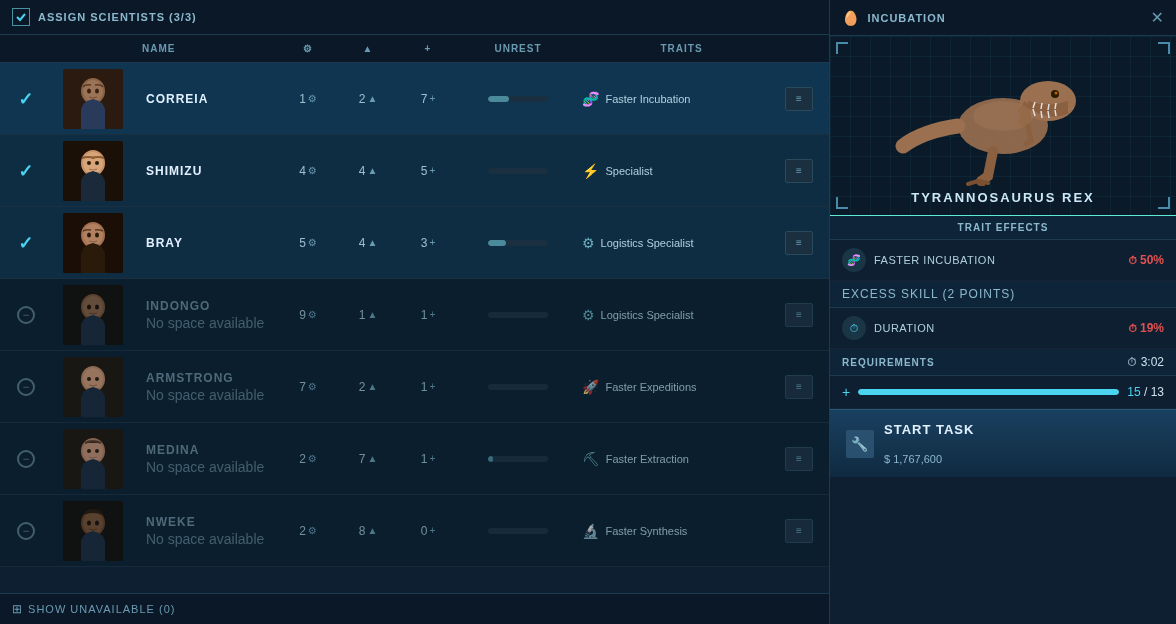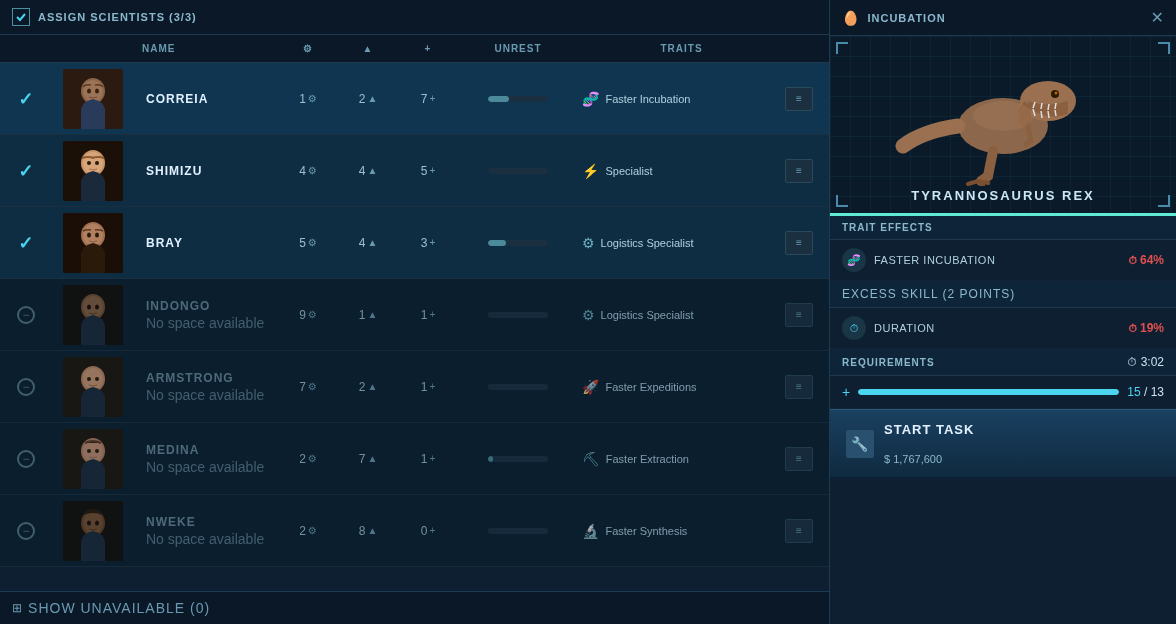--- a/index.html
+++ b/index.html
@@ -239,21 +239,21 @@
       gap: 6px;
       cursor: pointer;
     }
 
     .footer-icon {
       font-size: 12px;
       color: #6a9ab0;
     }
 
     .footer-text {
-      font-size: 14px;
+      font-size: 11px;
       color: #6a9ab0;
       letter-spacing: 1px;
       text-transform: uppercase;
     }
 
     
     .right-panel {
       width: 346px;
       height: 624px;
       background: #0d1f30;
@@ -296,21 +296,21 @@
       background: none;
       border: none;
     }
 
     
     .dino-viewer {
       position: relative;
       background: #0a1a28;
       height: 180px;
       overflow: hidden;
-      border-bottom: 3px solid #5eead4;
+      border-bottom: 1px solid #5eead4;
     }
 
     .dino-grid {
       position: absolute;
       top: 0; left: 0; right: 0; bottom: 0;
       background-image: 
         linear-gradient(rgba(20,60,80,0.3) 1px, transparent 1px),
         linear-gradient(90deg, rgba(20,60,80,0.3) 1px, transparent 1px);
       background-size: 20px 20px;
     }
@@ -354,20 +354,21 @@
     
     .section-title {
       background: #0e2438;
       padding: 6px 12px;
       font-size: 10px;
       font-weight: bold;
       color: #8bb8cc;
       letter-spacing: 1px;
       text-transform: uppercase;
       border-bottom: 1px solid #1e3a50;
+      text-align: center;
     }
 
     .trait-effect-row {
       display: flex;
       align-items: center;
       padding: 8px 12px;
       border-bottom: 1px solid #152535;
       gap: 8px;
     }
 
@@ -951,21 +952,21 @@
     <div class="dino-name">TYRANNOSAURUS REX</div>
   </div>
 
   <div class="section-title">TRAIT EFFECTS</div>
 
   <div class="trait-effect-row">
     <div class="trait-effect-icon">🧬</div>
     <span class="trait-effect-name">FASTER INCUBATION</span>
     <span class="trait-effect-value value-negative">
       <span class="icon-clock">⏱</span>
-      <span>64%</span>
+      <span>50%</span>
     </span>
   </div>
 
   <div class="excess-skill-header">
     <span class="excess-label">EXCESS SKILL (2 POINTS)</span>
   </div>
 
   <div class="trait-effect-row">
     <div class="trait-effect-icon">⏱</div>
     <span class="trait-effect-name">DURATION</span>

